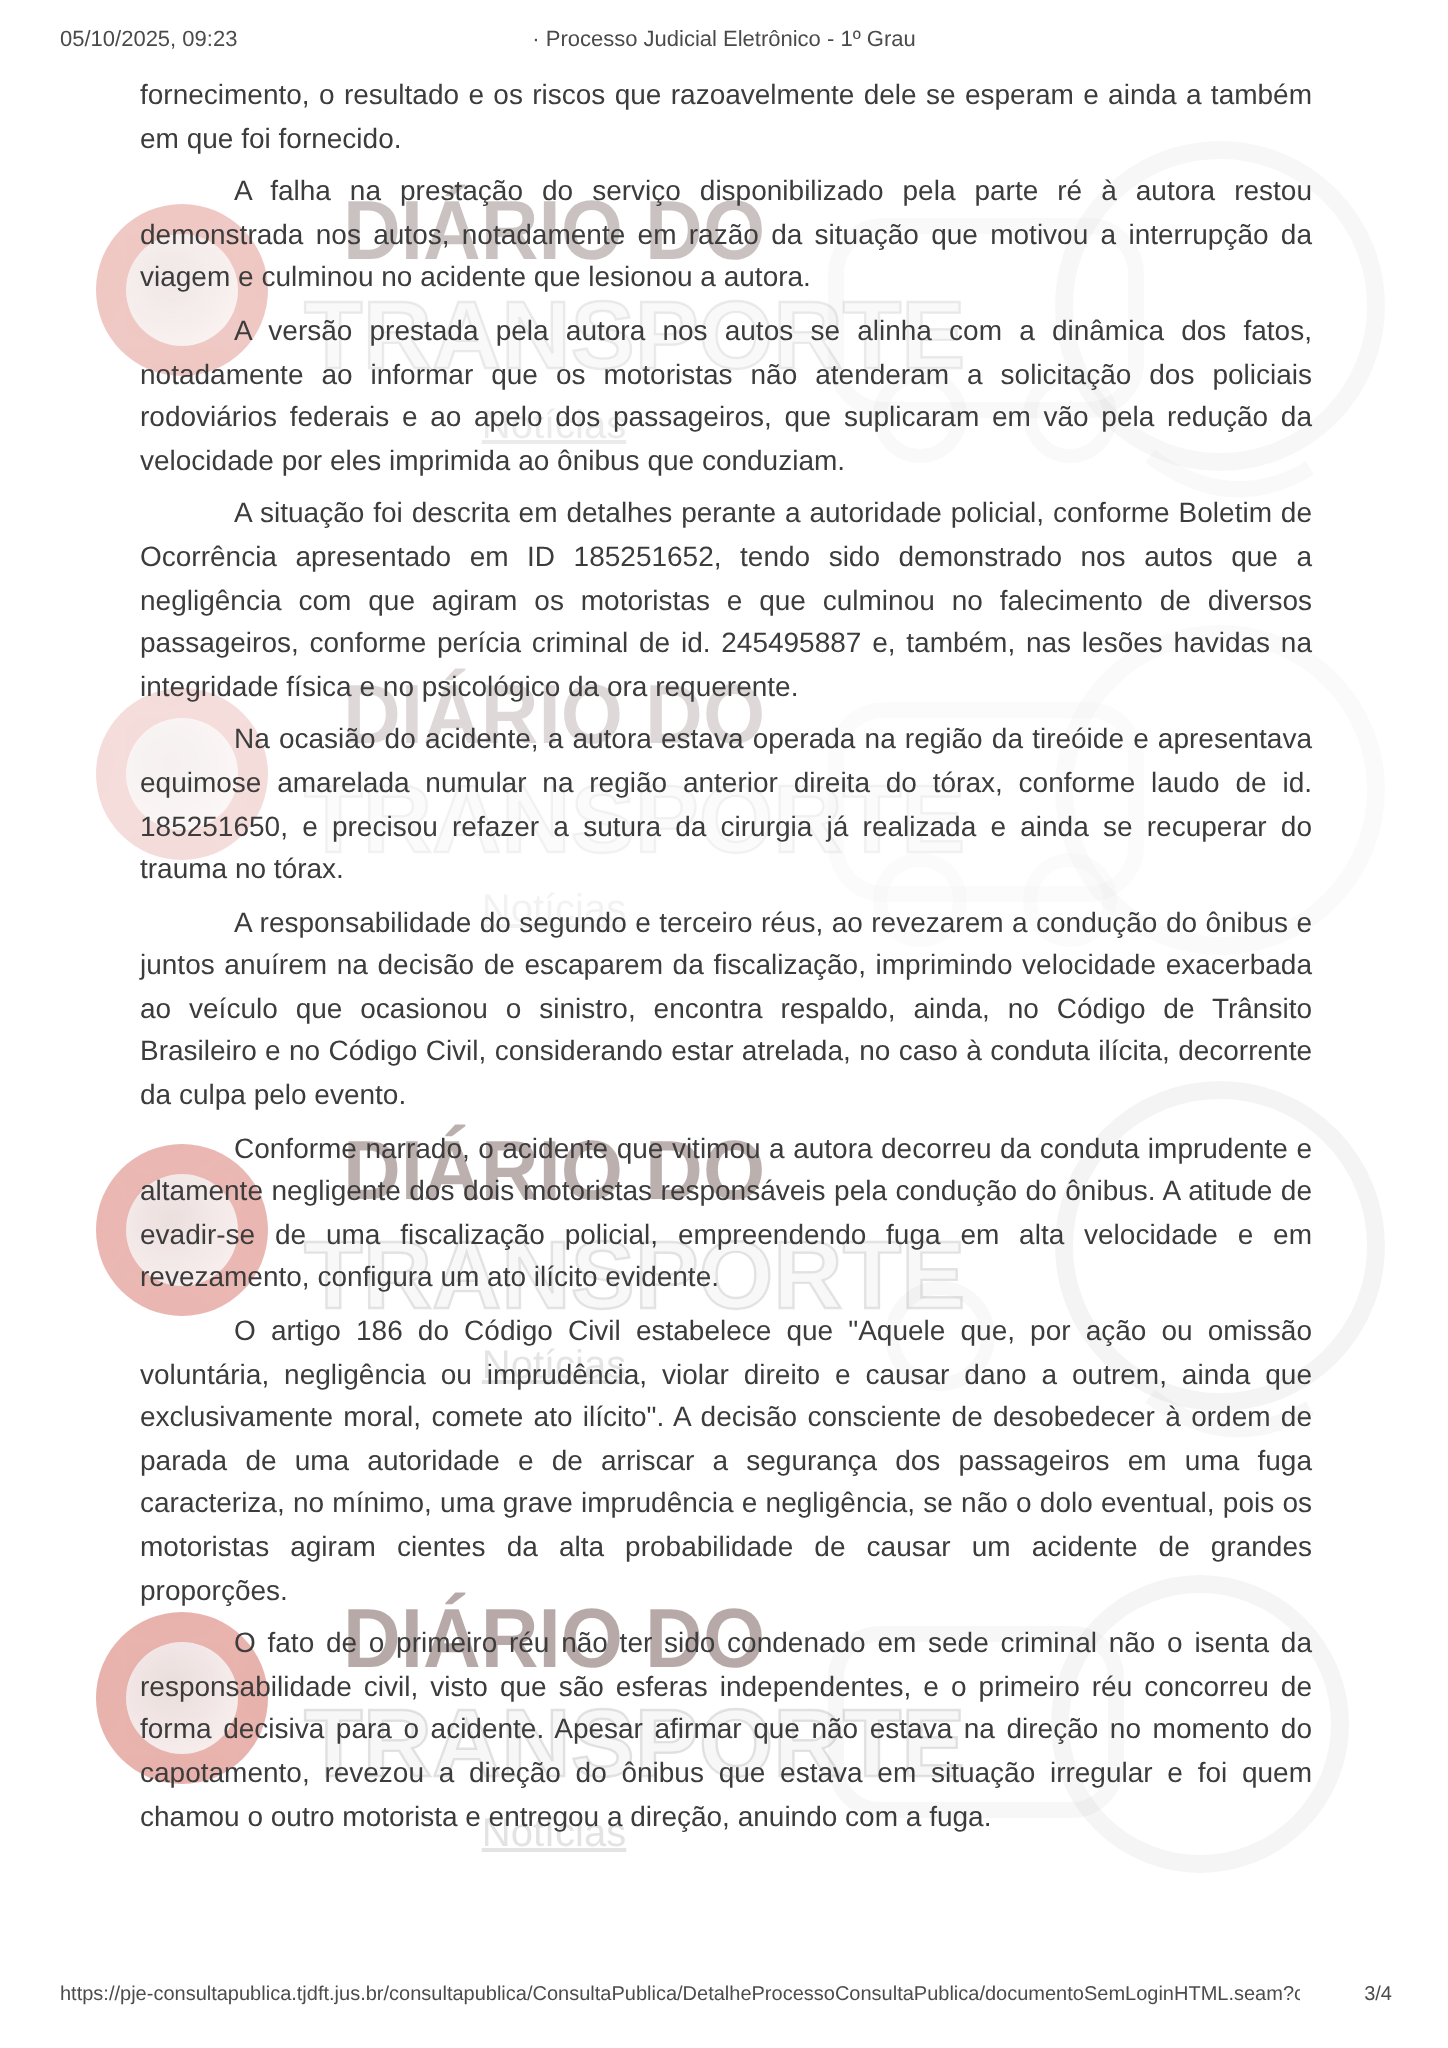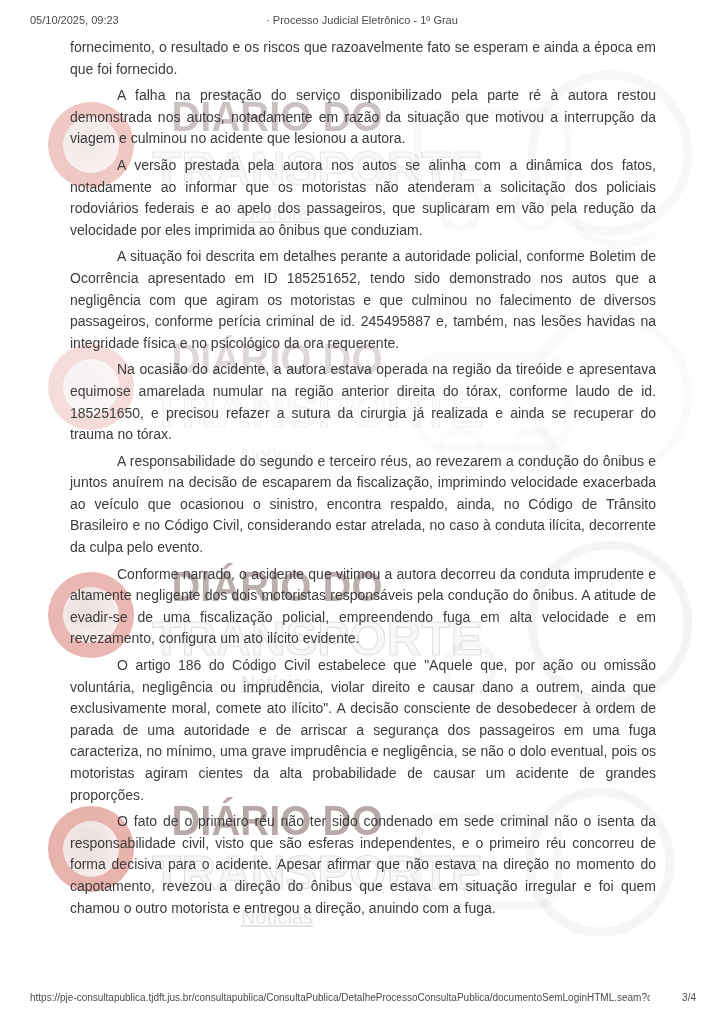--- a/index.html
+++ b/index.html
@@ -152,21 +152,21 @@
       </svg>
     </div>
   </div>
 
   <div class="page-header">
     <span class="header-date">05/10/2025, 09:23</span>
     <span class="header-title">· Processo Judicial Eletrônico - 1º Grau</span>
   </div>
 
   <div class="doc-body">
-    <p class="continuation">fornecimento, o resultado e os riscos que razoavelmente fato se esperam e ainda a época em que foi fornecido.</p>
+    <p class="continuation">fornecimento, o resultado e os riscos que razoavelmente dele se esperam e ainda a também em que foi fornecido.</p>
     <p>A falha na prestação do serviço disponibilizado pela parte ré à autora restou demonstrada nos autos, notadamente em razão da situação que motivou a interrupção da viagem e culminou no acidente que lesionou a autora.</p>
     <p>A versão prestada pela autora nos autos se alinha com a dinâmica dos fatos, notadamente ao informar que os motoristas não atenderam a solicitação dos policiais rodoviários federais e ao apelo dos passageiros, que suplicaram em vão pela redução da velocidade por eles imprimida ao ônibus que conduziam.</p>
     <p>A situação foi descrita em detalhes perante a autoridade policial, conforme Boletim de Ocorrência apresentado em ID 185251652, tendo sido demonstrado nos autos que a negligência com que agiram os motoristas e que culminou no falecimento de diversos passageiros, conforme perícia criminal de id. 245495887 e, também, nas lesões havidas na integridade física e no psicológico da ora requerente.</p>
     <p>Na ocasião do acidente, a autora estava operada na região da tireóide e apresentava equimose amarelada numular na região anterior direita do tórax, conforme laudo de id. 185251650, e precisou refazer a sutura da cirurgia já realizada e ainda se recuperar do trauma no tórax.</p>
     <p>A responsabilidade do segundo e terceiro réus, ao revezarem a condução do ônibus e juntos anuírem na decisão de escaparem da fiscalização, imprimindo velocidade exacerbada ao veículo que ocasionou o sinistro, encontra respaldo, ainda, no Código de Trânsito Brasileiro e no Código Civil, considerando estar atrelada, no caso à conduta ilícita, decorrente da culpa pelo evento.</p>
     <p>Conforme narrado, o acidente que vitimou a autora decorreu da conduta imprudente e altamente negligente dos dois motoristas responsáveis pela condução do ônibus. A atitude de evadir-se de uma fiscalização policial, empreendendo fuga em alta velocidade e em revezamento, configura um ato ilícito evidente.</p>
     <p>O artigo 186 do Código Civil estabelece que "Aquele que, por ação ou omissão voluntária, negligência ou imprudência, violar direito e causar dano a outrem, ainda que exclusivamente moral, comete ato ilícito". A decisão consciente de desobedecer à ordem de parada de uma autoridade e de arriscar a segurança dos passageiros em uma fuga caracteriza, no mínimo, uma grave imprudência e negligência, se não o dolo eventual, pois os motoristas agiram cientes da alta probabilidade de causar um acidente de grandes proporções.</p>
     <p>O fato de o primeiro réu não ter sido condenado em sede criminal não o isenta da responsabilidade civil, visto que são esferas independentes, e o primeiro réu concorreu de forma decisiva para o acidente. Apesar afirmar que não estava na direção no momento do capotamento, revezou a direção do ônibus que estava em situação irregular e foi quem chamou o outro motorista e entregou a direção, anuindo com a fuga.</p>
   </div>
 

